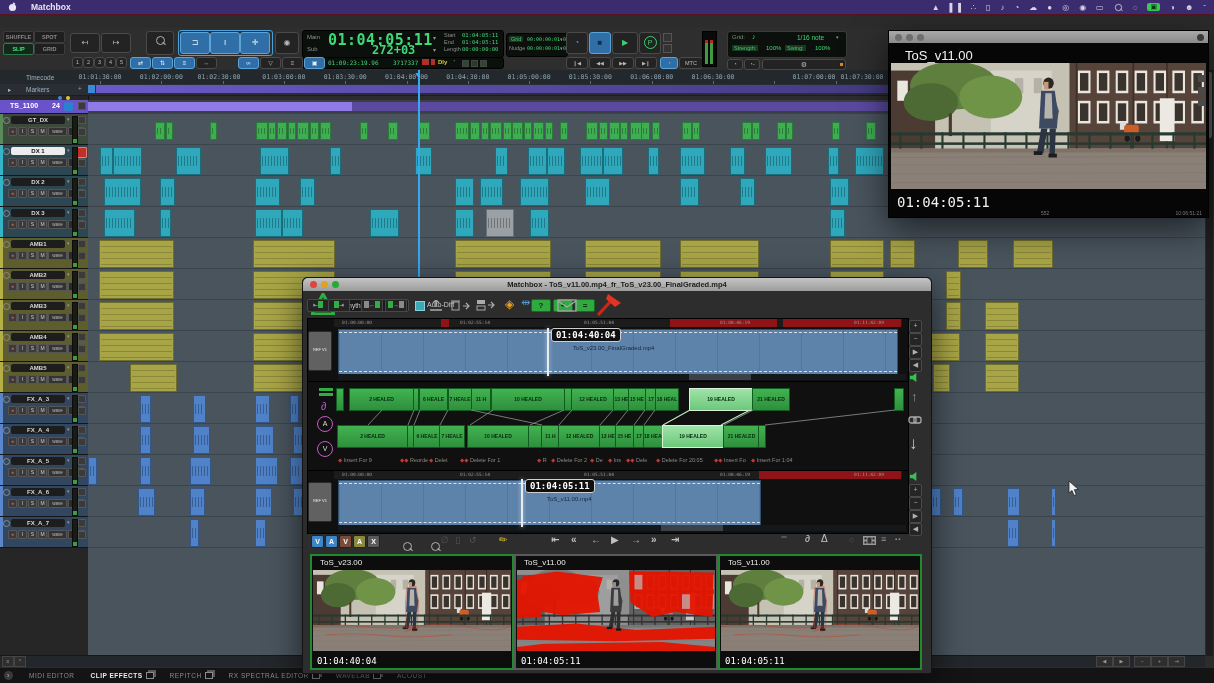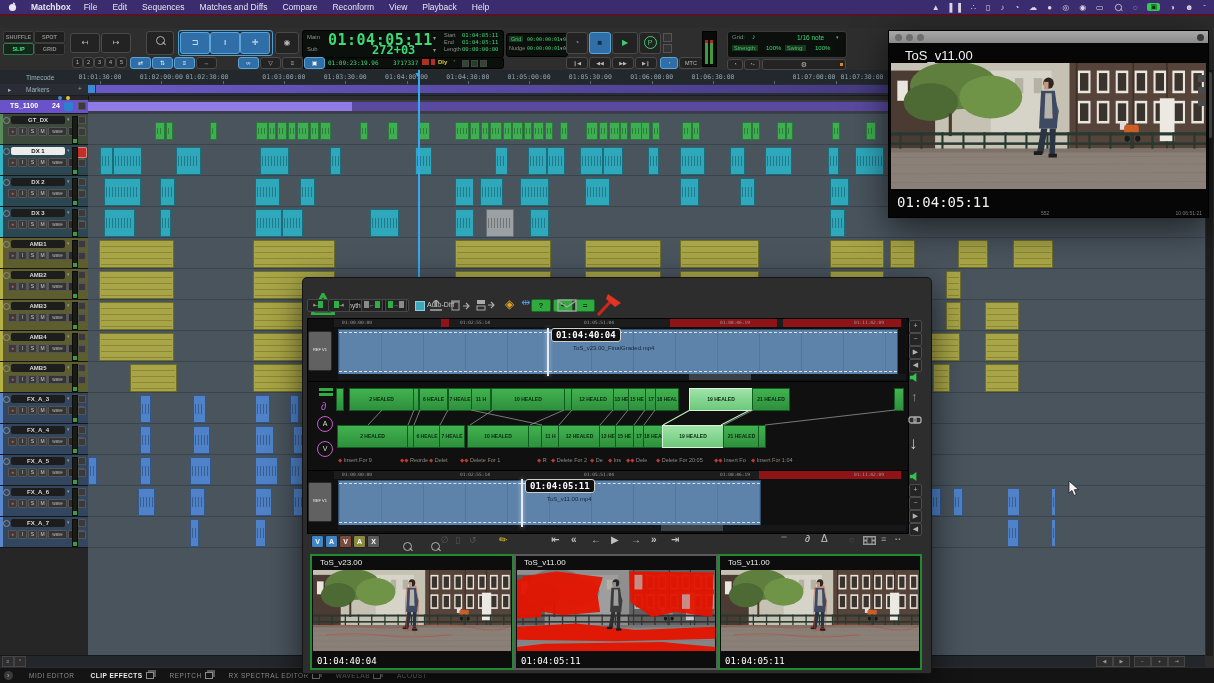--- a/index.html
+++ b/index.html
@@ -224,21 +224,21 @@
       <div class="tbtn " style="left:282px;top:57px;width:19px;height:10px;line-height:10px;font-size:6px;">≡</div>
       <div class="tbtn blue" style="left:304px;top:57px;width:19px;height:10px;line-height:10px;font-size:6px;">▣</div>
     </div>
 
   <div id="leftcol"></div>
   <div id="ruler">
       <span class="rtick mono" style="left:100px">01:01:30:00</span>
       <i class="rtickline" style="left:100px"></i>
       <span class="rtick mono" style="left:161.3px">01:02:00:00</span>
       <i class="rtickline" style="left:161.3px"></i>
-      <span class="rtick mono" style="left:207px">01:02:30:00</span>
+      <span class="rtick mono" style="left:219px">01:02:30:00</span>
       <i class="rtickline" style="left:222.6px"></i>
       <span class="rtick mono" style="left:283.9px">01:03:00:00</span>
       <i class="rtickline" style="left:283.9px"></i>
       <span class="rtick mono" style="left:345.2px">01:03:30:00</span>
       <i class="rtickline" style="left:345.2px"></i>
       <span class="rtick mono" style="left:406.5px">01:04:00:00</span>
       <i class="rtickline" style="left:406.5px"></i>
       <span class="rtick mono" style="left:467.79999999999995px">01:04:30:00</span>
       <i class="rtickline" style="left:467.79999999999995px"></i>
       <span class="rtick mono" style="left:529.0999999999999px">01:05:00:00</span>
@@ -809,20 +809,26 @@
   </svg></div>
     <div id="vw-tc" class="mono">01:04:05:11</div>
     <span class="vw-sub" style="left:152px;top:179px;">552</span>
     <span class="vw-sub" style="right:6px;top:179px;">10:06:51:21</span>
     <i class="abs" style="right:3px;top:44px;width:7px;height:7px;background:#4a4a4a;"></i>
     <i class="abs" style="right:3px;top:56px;width:7px;height:7px;background:#4a4a4a;"></i>
     <i class="abs" style="right:3px;top:68px;width:7px;height:7px;background:#4a4a4a;"></i>
   </div>
 
   <div id="mbx" class="float">
+    <div id="mbx-title">
+      <i class="dot" style="left:7px;top:3px;background:#e0443e;"></i>
+      <i class="dot" style="left:18px;top:3px;background:#dea123;"></i>
+      <i class="dot" style="left:29px;top:3px;background:#27aa35;"></i>
+      <span>Matchbox - ToS_v11.00.mp4_fr_ToS_v23.00_FinalGraded.mp4</span>
+    </div>
     <div id="mbx-toolbar">
         <svg class="abs" style="left:8px;top:15px;" width="24" height="22" viewBox="0 0 24 22">
   <path d="M12,1 L23,21 L1,21 Z" fill="none" stroke="#2fae44" stroke-width="3"></path>
         </svg>
 <div class="abs" style="left:36px;top:21px;width:64px;height:11px;background:#191919;border:1px solid #4a4a4a;border-radius:2px;color:#ccc;font-size:6.5px;line-height:11px;padding-left:4px;"><span>Anything</span><span style="position:absolute;right:3px;color:#888;">⇅</span></div>
 <i class="abs" style="left:112px;top:23px;width:8px;height:8px;background:#3fa8b8;border:1px solid #8ad0dc;"></i>
 <span class="abs" style="left:124px;top:23px;color:#c8c8c8;font-size:7px;">Auto-Diff</span>
 <span class="abs" style="left:202px;top:19px;color:#e8a020;font-size:12px;">◈</span>
         <div class="abs" style="left:228px;top:21px;width:18px;height:11px;background:#2faa3f;border:1px solid #1a6a26;border-radius:2px;color:#06290d;font-weight:bold;font-size:8px;text-align:center;line-height:11px;">?</div>
         <div class="abs" style="left:250px;top:21px;width:18px;height:11px;background:#2faa3f;border:1px solid #1a6a26;border-radius:2px;color:#06290d;font-weight:bold;font-size:8px;text-align:center;line-height:11px;">+</div>
@@ -1237,31 +1243,20 @@
   <svg id="cursor" style="left:1068px;top:481px;" width="12" height="16" viewBox="0 0 12 16">
     <path d="M1,0 L1,12 L4,9.5 L6,14.5 L8.3,13.5 L6.3,8.7 L10.5,8.5 Z" fill="#f2f2f2" stroke="#222" stroke-width="0.8"></path>
   </svg>
 
   <div id="menubar">
     <svg width="9" height="10" viewBox="0 0 9 10" style="margin-left:8px;">
       <circle cx="4.5" cy="5.5" r="3.6" fill="#e8e4f4"></circle>
         <ellipse cx="6" cy="1.6" rx="1.4" ry="0.9" fill="#e8e4f4" transform="rotate(40 6 1.6)"></ellipse>
     </svg>
     <span class="mb-app">Matchbox</span>
-    <span id="mb-menus">
-        <span class="mb-item">File</span>
-        <span class="mb-item">Edit</span>
-        <span class="mb-item">Sequences</span>
-        <span class="mb-item">Matches and Diffs</span>
-        <span class="mb-item">Compare</span>
-        <span class="mb-item">Reconform</span>
-        <span class="mb-item">View</span>
-        <span class="mb-item">Playback</span>
-        <span class="mb-item">Help</span>
-      </span>
     <span id="mb-status">
         <span>▲</span>
         <span>▌▐</span>
         <span>∴</span>
         <span>▯</span>
         <span>♪</span>
         <span>◔</span>
         <span>☁</span>
         <span>●</span>
         <span>◎</span>

